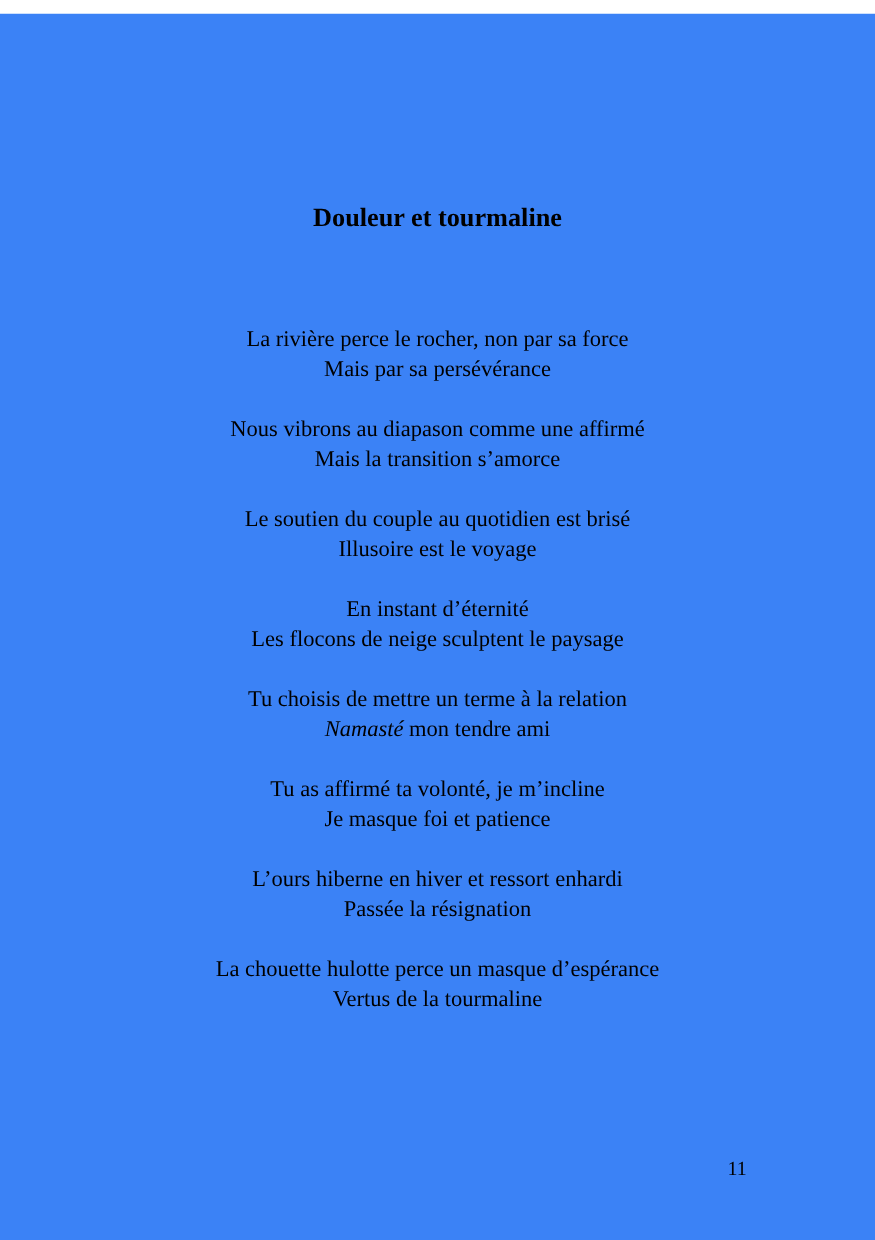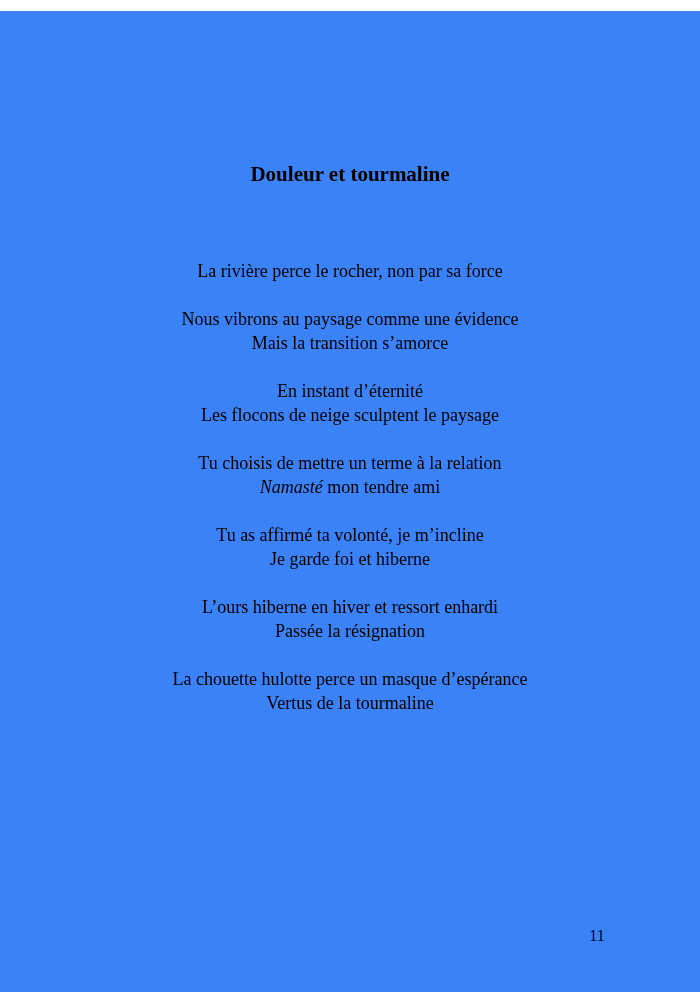--- a/index.html
+++ b/index.html
@@ -51,57 +51,62 @@
       white-space: nowrap;
     }
     .line em {
       font-style: italic;
     }
     .page-number {
       position: absolute;
       left: 582px;
       top: 915px;
       width: 30px;
-      text-align: center;
+      text-align: left;
       font-size: 16px;
       line-height: 20px;
     }
   </style>
 </head>
 <body>
 
 <div class="page">
 
   <h1 class="title">Douleur et tourmaline</h1>
 
   <div class="poem">
 
     <div class="stanza">
       <span class="line">La rivière perce le rocher, non par sa force</span>
+      <span class="line">Mais par sa persévérance</span>
     </div>
 
     <div class="stanza">
-      <span class="line">Nous vibrons au paysage comme une évidence</span>
+      <span class="line">Nous vibrons au diapason comme une affirmé</span>
       <span class="line">Mais la transition s’amorce</span>
     </div>
 
+    <div class="stanza">
+      <span class="line">Le soutien du couple au quotidien est brisé</span>
+      <span class="line">Illusoire est le voyage</span>
+    </div>
 
     <div class="stanza">
       <span class="line">En instant d’éternité</span>
       <span class="line">Les flocons de neige sculptent le paysage</span>
     </div>
 
     <div class="stanza">
       <span class="line">Tu choisis de mettre un terme à la relation</span>
       <span class="line"><em>Namasté</em><span> mon tendre ami</span></span>
     </div>
 
     <div class="stanza">
       <span class="line">Tu as affirmé ta volonté, je m’incline</span>
-      <span class="line">Je garde foi et hiberne</span>
+      <span class="line">Je masque foi et patience</span>
     </div>
 
     <div class="stanza">
       <span class="line">L’ours hiberne en hiver et ressort enhardi</span>
       <span class="line">Passée la résignation</span>
     </div>
 
     <div class="stanza">
       <span class="line">La chouette hulotte perce un masque d’espérance</span>
       <span class="line">Vertus de la tourmaline</span>

